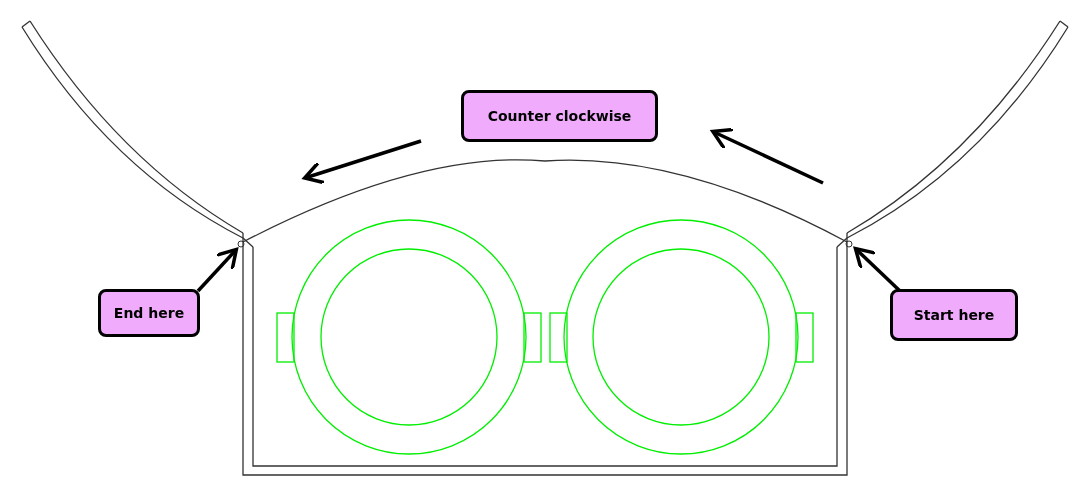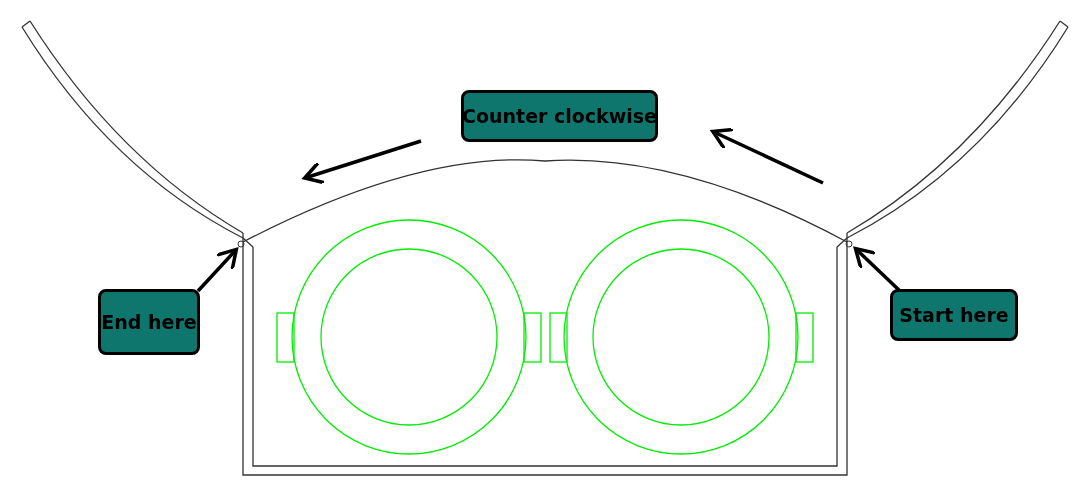--- a/index.html
+++ b/index.html
@@ -1,25 +1,25 @@
 <!DOCTYPE html>
 <html><head>
   <meta charset="utf-8">
   <style>
     html, body { margin: 0; padding: 0; background: #ffffff; }
     body { width: 1090px; height: 496px; position: relative; overflow: hidden; font-family: "DejaVu Sans", sans-serif; }
     svg.diagram { position: absolute; left: 0; top: 0; }
     .label {
       position: absolute;
       box-sizing: border-box;
-      background: #0f766e;
+      background: #f0abfc;
       border: 3px solid #000000;
       border-radius: 8px;
       font-weight: bold;
-      font-size: 19px;
+      font-size: 14px;
       color: #000000;
       display: flex;
       align-items: center;
       justify-content: center;
       white-space: nowrap;
     }
   </style>
 </head>
 <body>
 
@@ -68,14 +68,14 @@
       <path d="M0,0 L5,3 L0,6" fill="none" stroke="#000" stroke-width="1"></path>
     </marker>
   </defs>
   <line x1="421" y1="141" x2="308" y2="177" stroke="#000" stroke-width="3.5" marker-end="url(#ah)"></line>
   <line x1="823" y1="183" x2="716" y2="133" stroke="#000" stroke-width="3.5" marker-end="url(#ah)"></line>
   <line x1="198" y1="291" x2="234" y2="252" stroke="#000" stroke-width="3.5" marker-end="url(#ah)"></line>
   <line x1="900" y1="291" x2="858" y2="251" stroke="#000" stroke-width="3.5" marker-end="url(#ah)"></line>
 </svg>
 
 <div class="label" style="left:461px; top:90px; width:197px; height:52px;">Counter clockwise</div>
-<div class="label" style="left:98px; top:289px; width:102px; height:66px;">End here</div>
+<div class="label" style="left:98px; top:289px; width:102px; height:48px;">End here</div>
 <div class="label" style="left:890px; top:289px; width:128px; height:52px;">Start here</div>
 
 </body></html>

